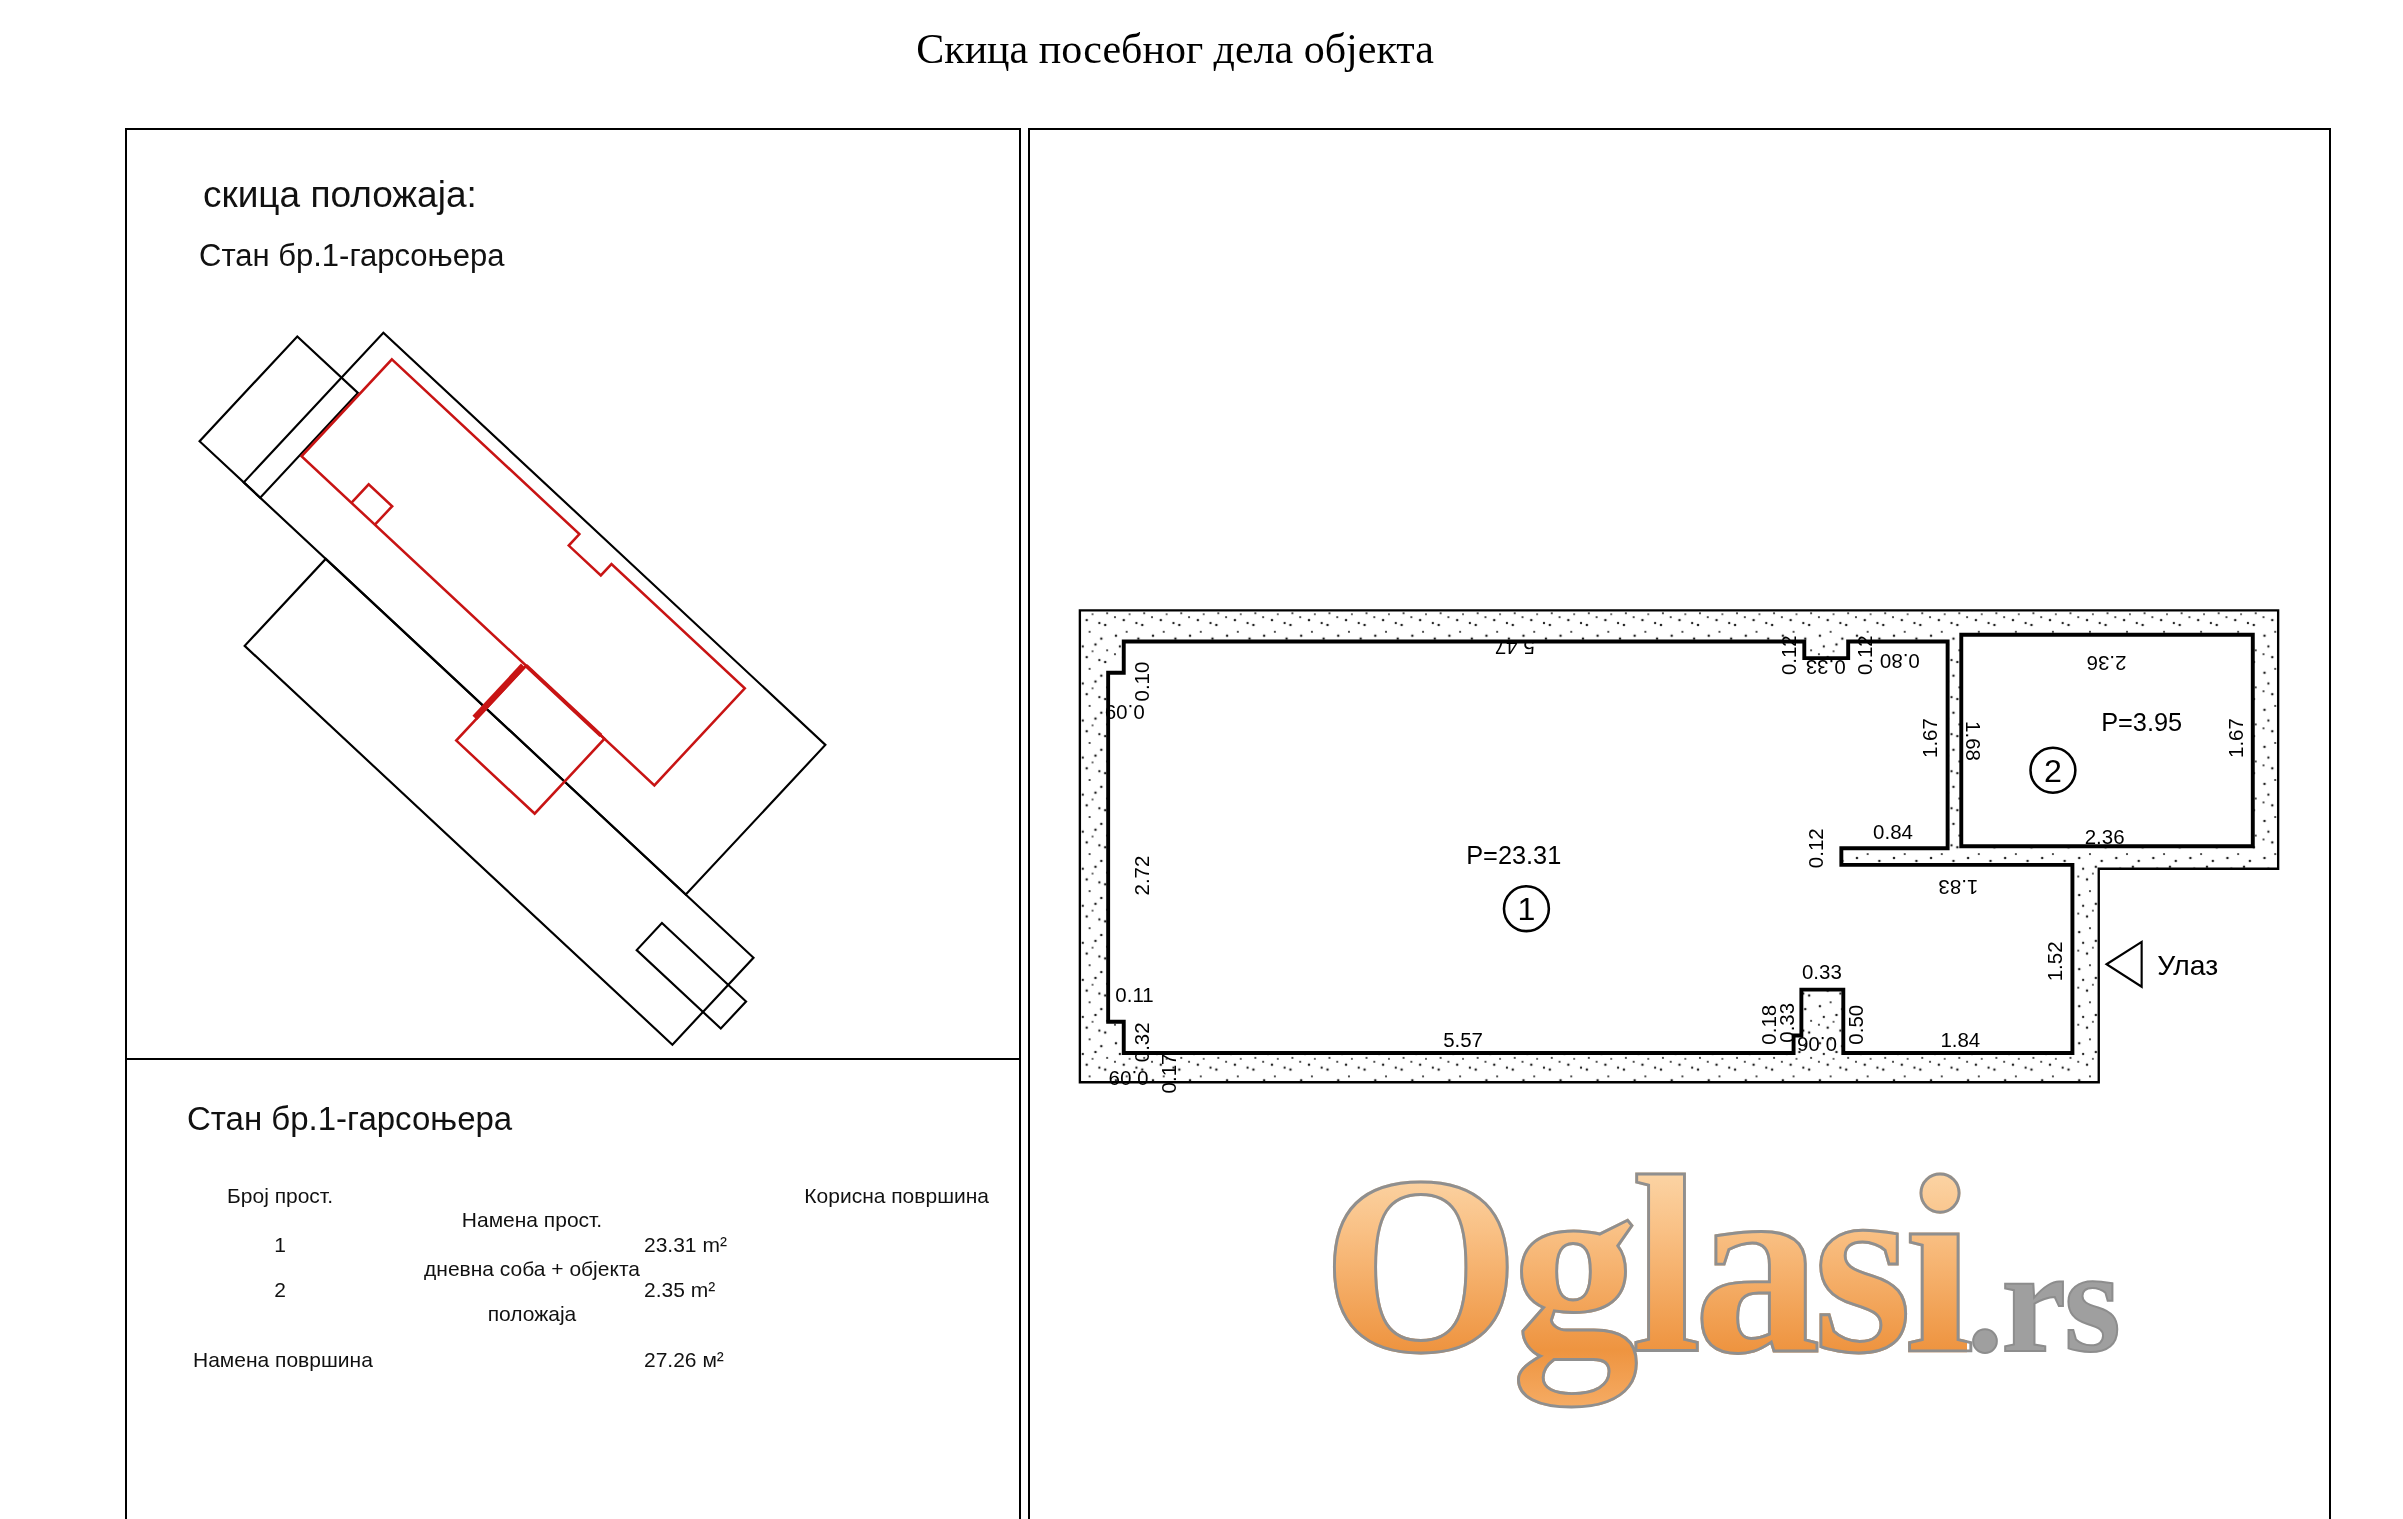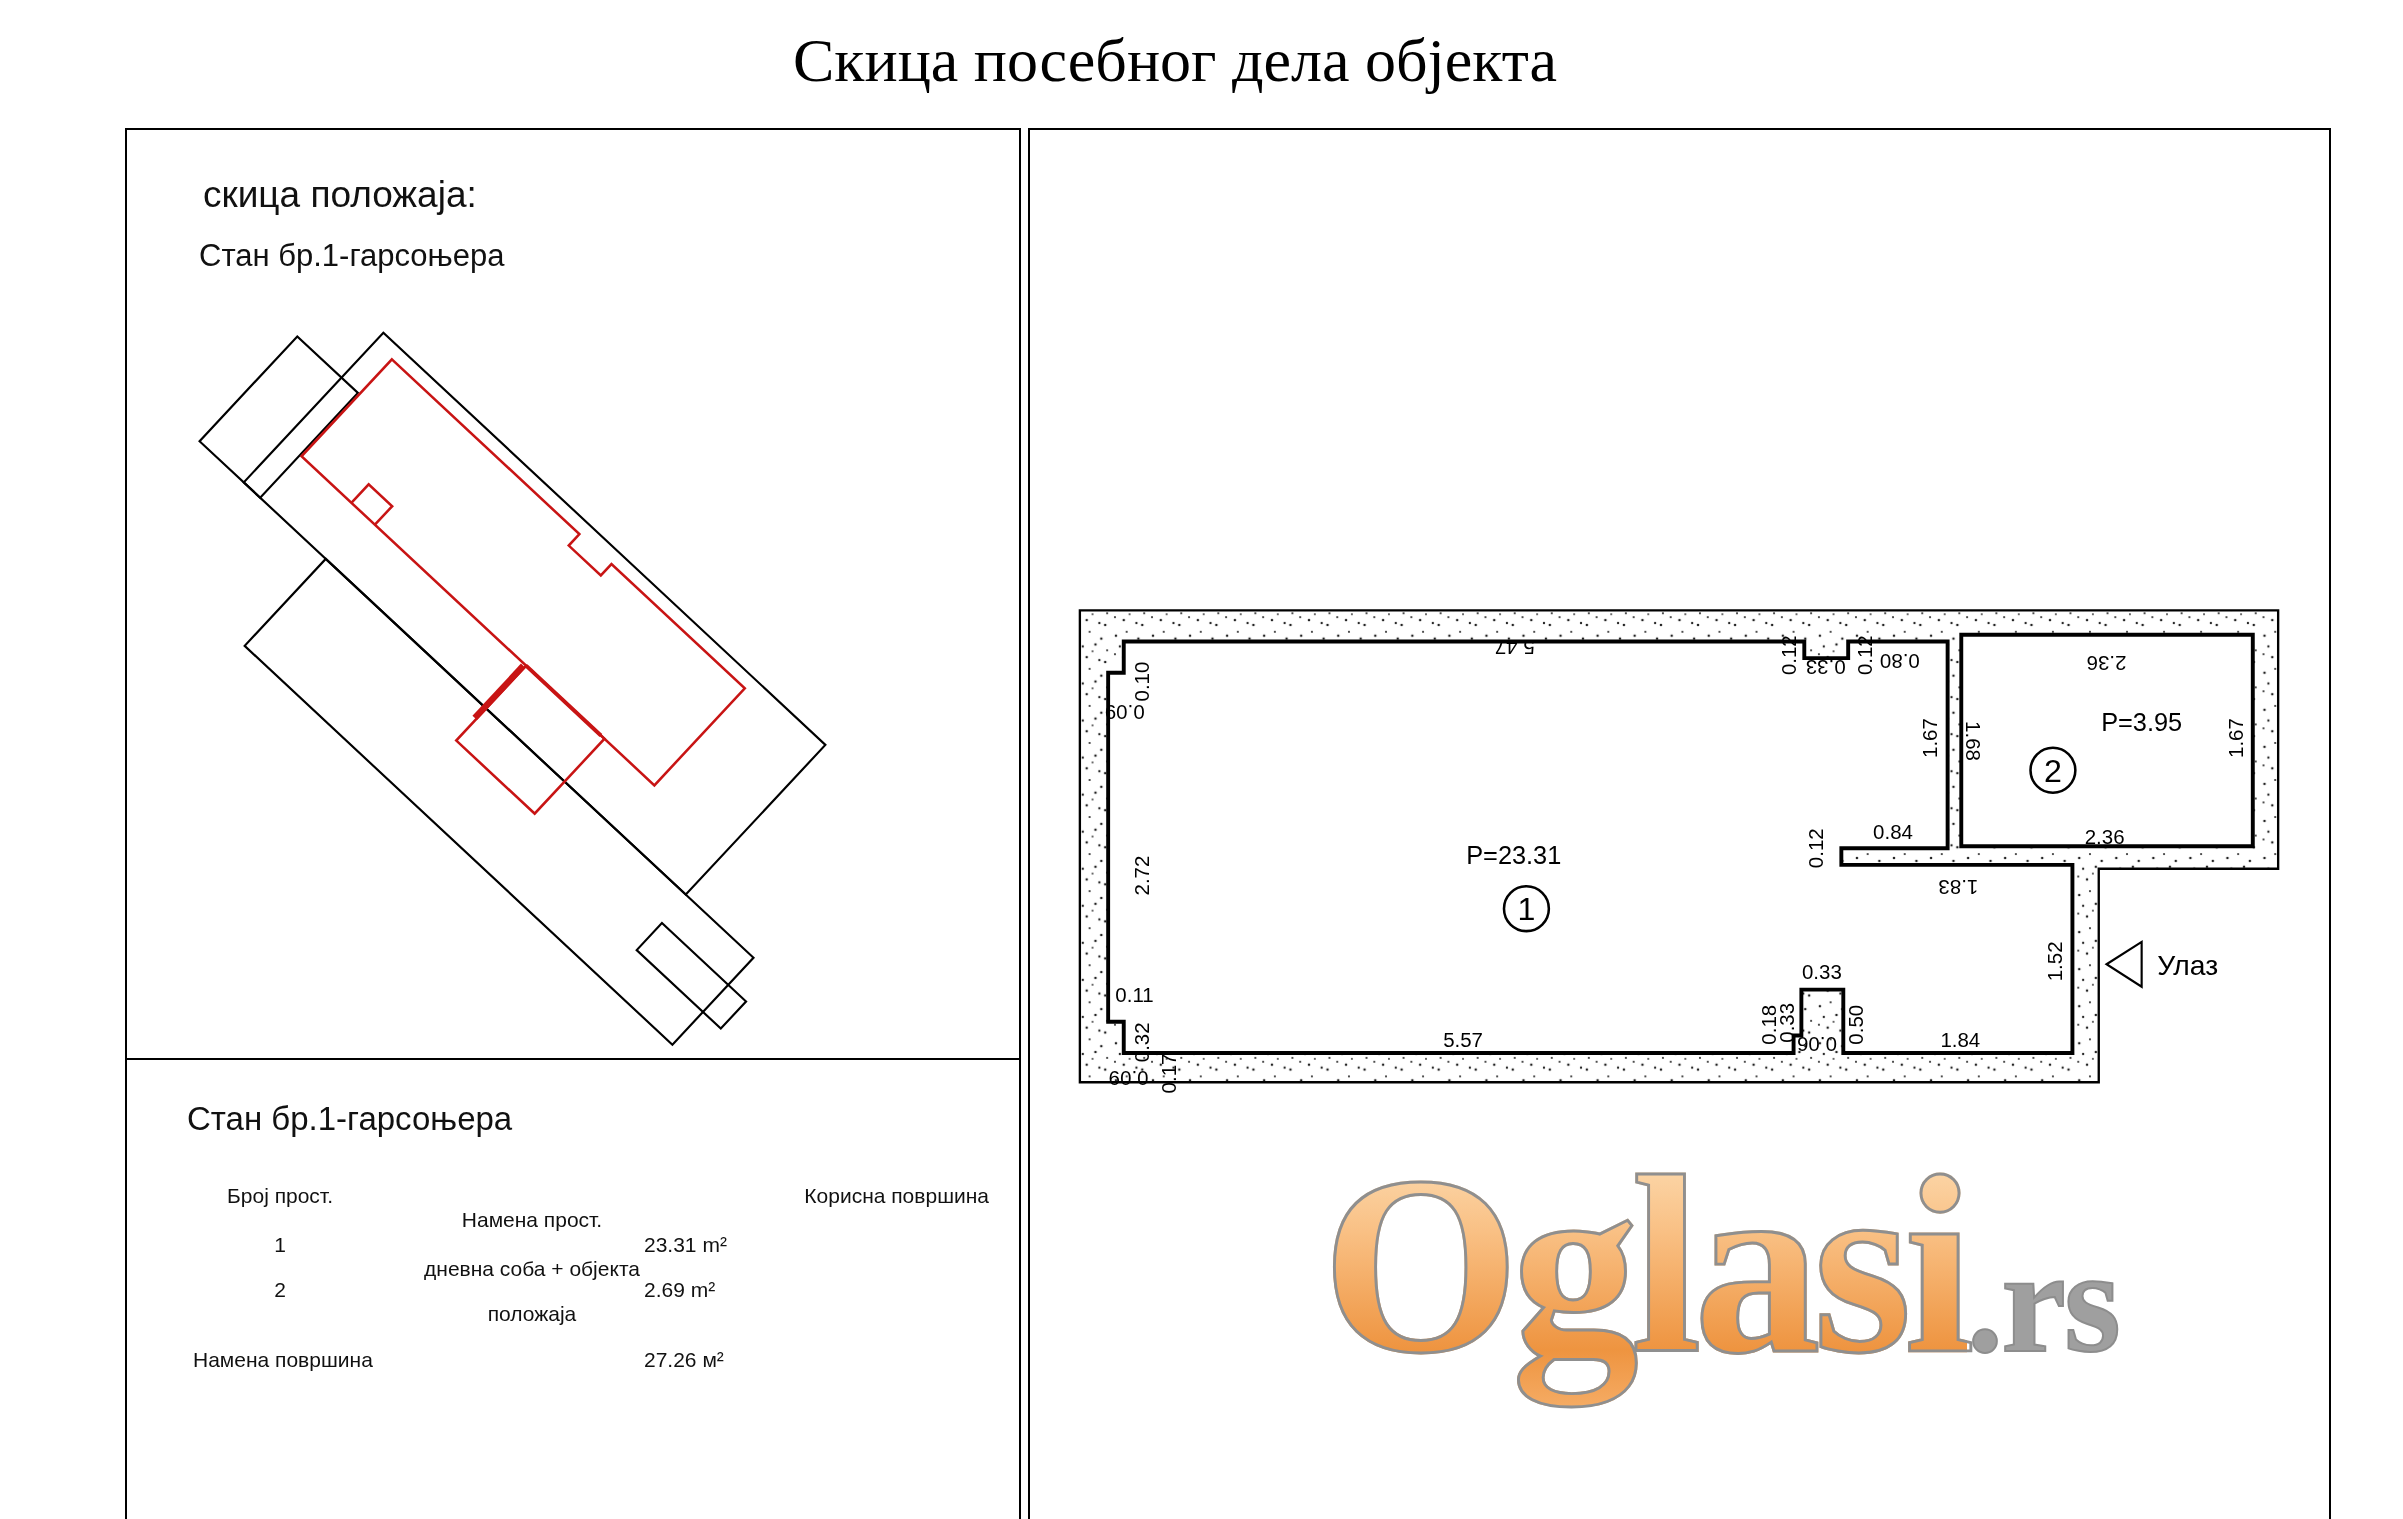--- a/index.html
+++ b/index.html
@@ -2,21 +2,21 @@
 <html><head>
 <meta charset="utf-8">
 <style>
   html,body{margin:0;padding:0;}
   body{
     position:relative;width:2404px;height:1519px;overflow:hidden;background:#ffffff;
     font-family:"Liberation Sans", sans-serif;color:#111;
   }
   .page-title{
     position:absolute;top:25px;left:0;width:2350px;text-align:center;
-    font-family:"Liberation Serif", serif;font-size:62px;color:#000;
+    font-family:"Liberation Serif", serif;font-size:42px;color:#000;
   }
   .panel{position:absolute;top:128px;border:2px solid #000;background:#fff;}
   .panel-left{left:125px;width:892px;height:1463px;}
   .panel-right{left:1028px;width:1299px;height:1463px;}
   .divider{position:absolute;left:125px;top:1058px;width:894px;height:2px;background:#000;}
   .loc-heading{position:absolute;left:203px;top:174px;font-size:37px;}
   .loc-subheading{position:absolute;left:199px;top:238px;font-size:31px;}
   .tbl-title{position:absolute;left:187px;top:1100px;font-size:33px;}
   .trow{position:absolute;left:125px;width:894px;height:39px;font-size:21px;}
   .trow .c1{position:absolute;left:65px;width:180px;text-align:center;}
@@ -84,21 +84,21 @@
   <span class="c3h">Корисна површина</span>
 </div>
 <div class="trow row-1">
   <span class="c1">1</span>
   <span class="c2">дневна соба + објекта</span>
   <span class="c3">23.31 m²</span>
 </div>
 <div class="trow row-2">
   <span class="c1">2</span>
   <span class="c2">положаја</span>
-  <span class="c3">2.69 m²</span>
+  <span class="c3">2.35 m²</span>
 </div>
 <div class="trow row-total">
   <span class="c1l">Намена површина</span>
   <span class="c3">27.26 м²</span>
 </div>
 
 <svg style="position:absolute;left:1030px;top:585px;" width="1299" height="546" viewBox="1056 600 1332 560">
   <defs>
     <pattern id="stip" width="38" height="38" patternUnits="userSpaceOnUse">
       <g fill="#222">

